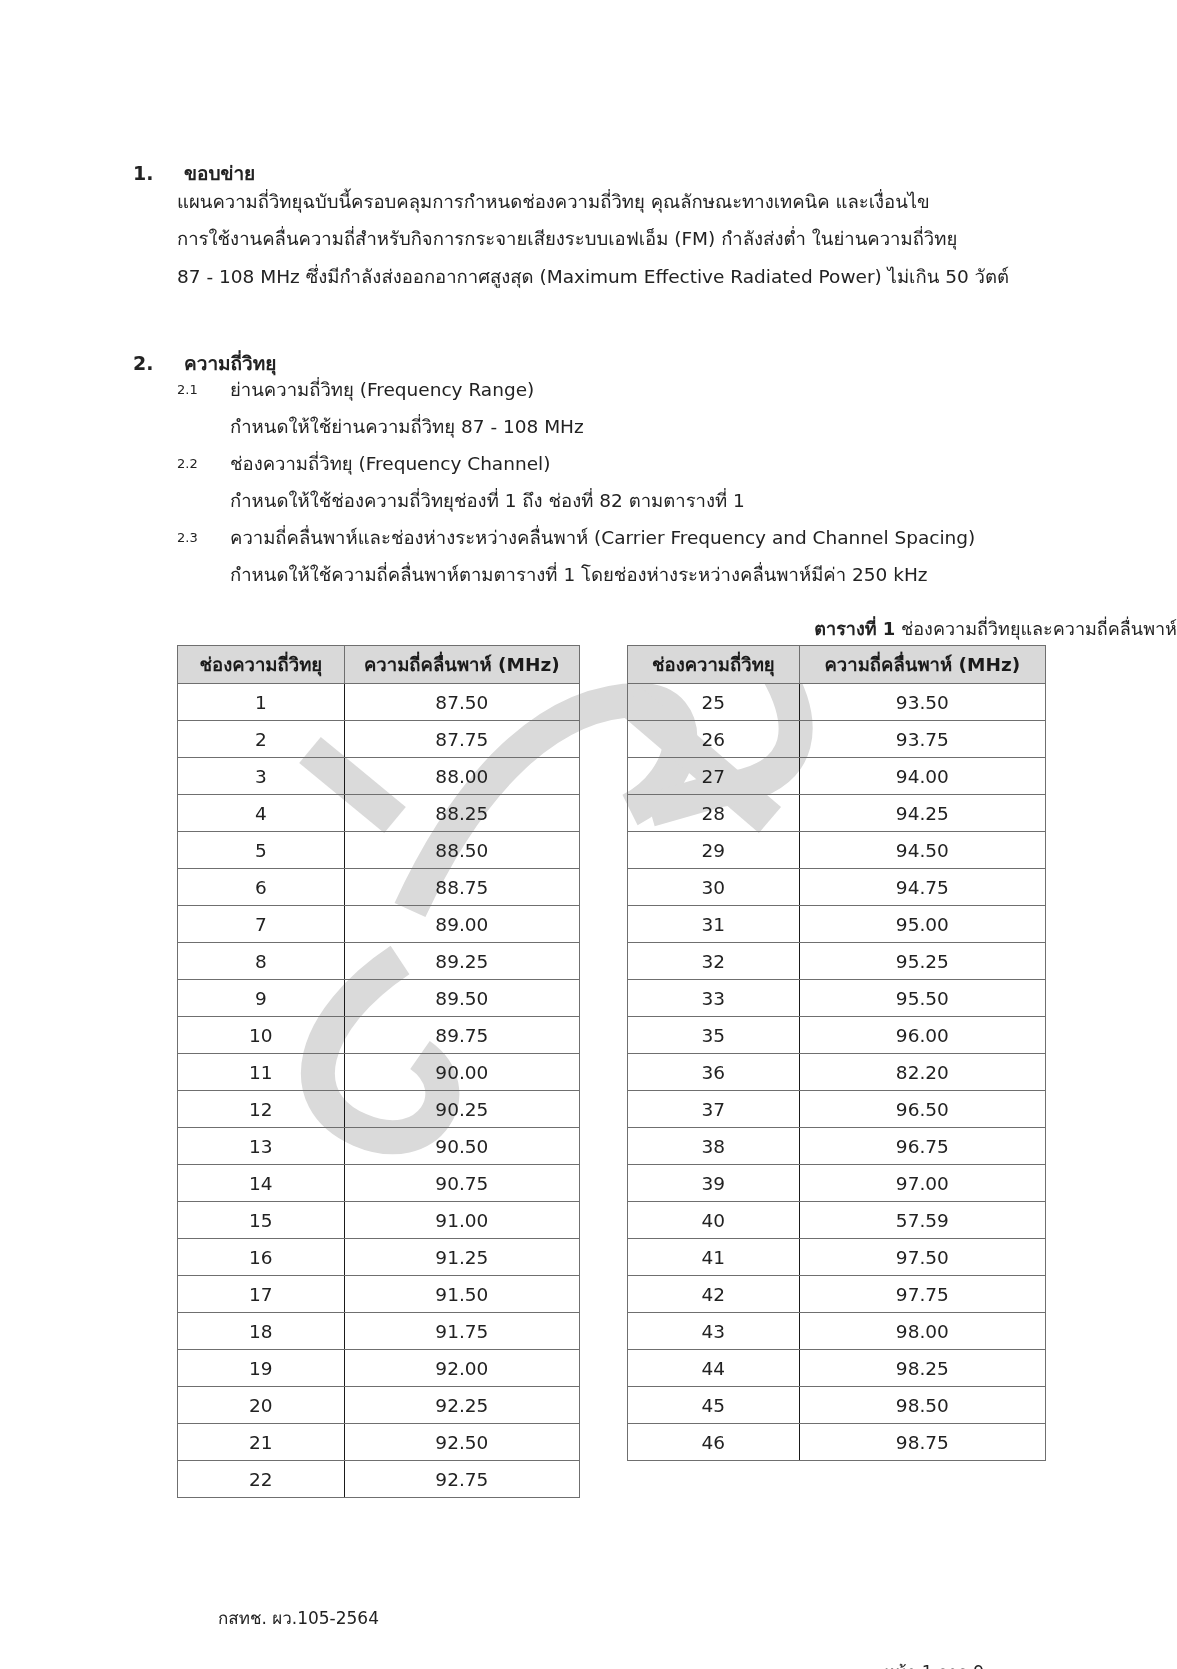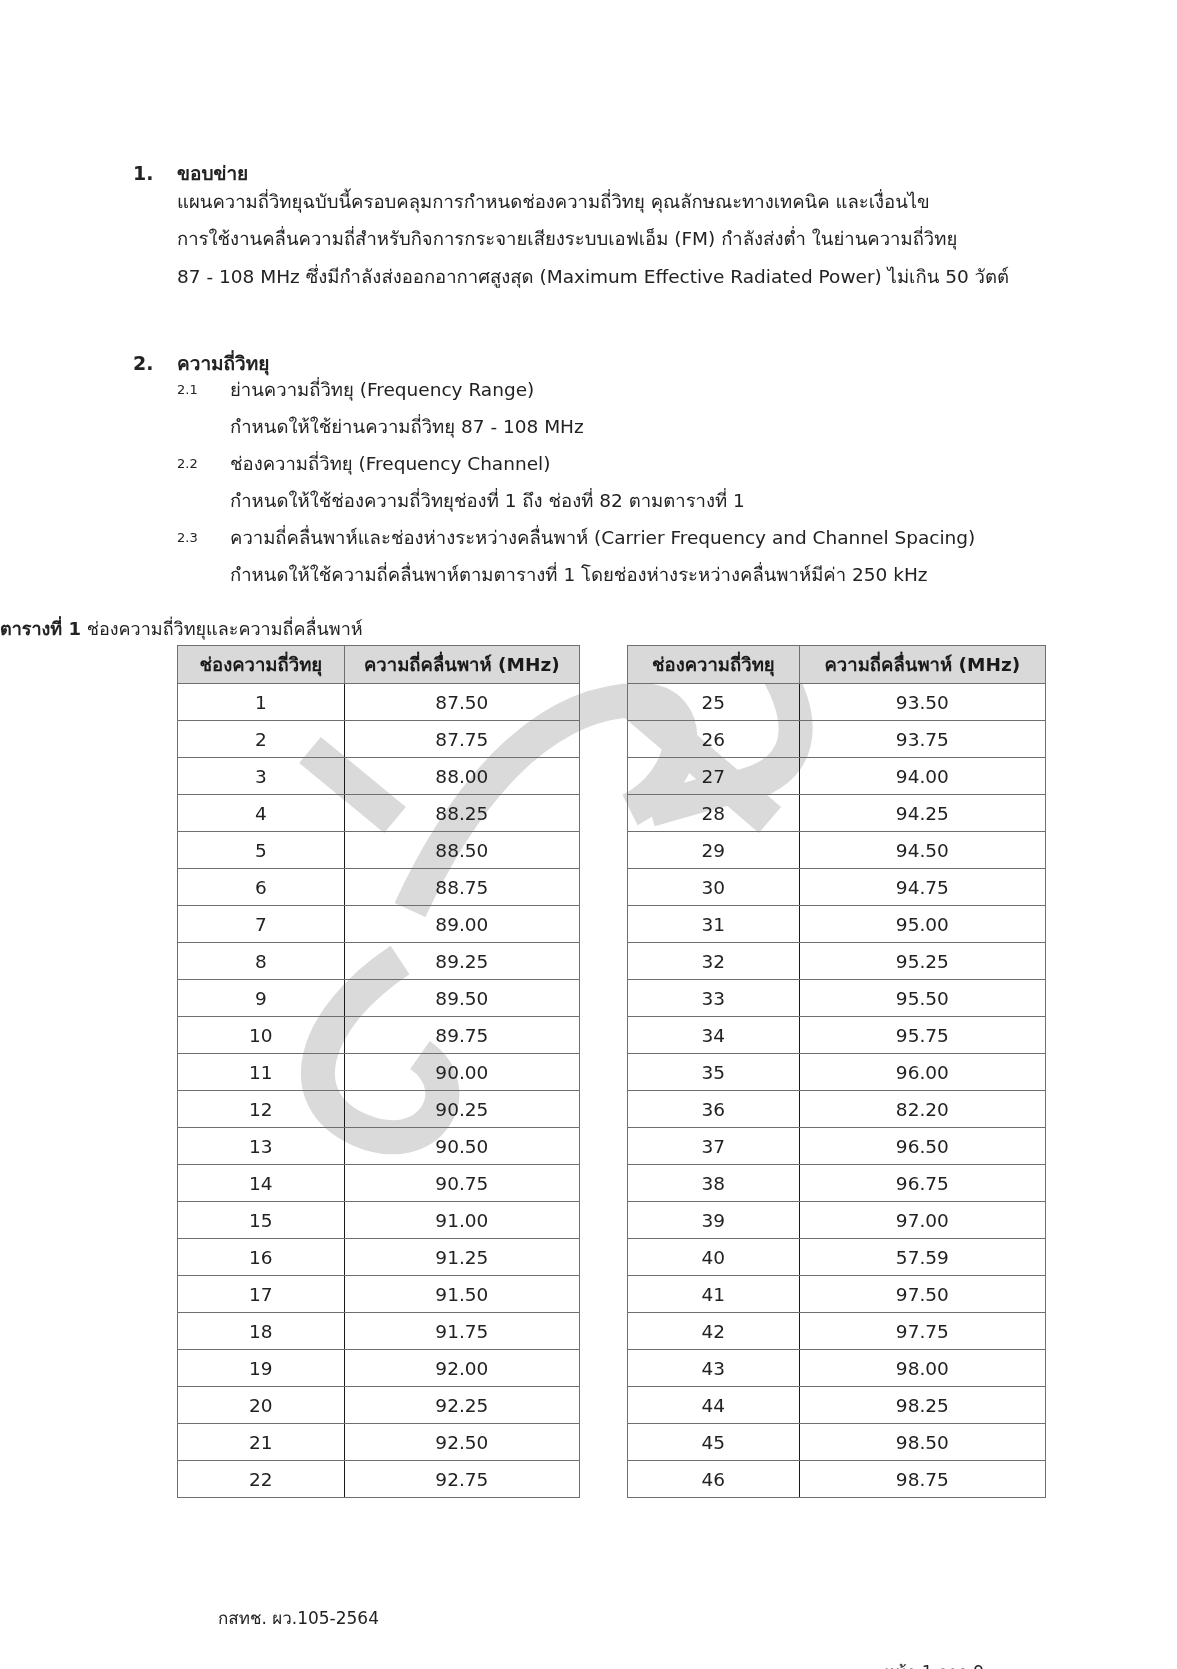--- a/index.html
+++ b/index.html
@@ -9,26 +9,26 @@
     color: #222222;
   }
   .page { position: absolute; inset: 0; }
   .watermark {
     position: absolute; left: 250px; top: 660px; width: 700px; height: 520px;
     pointer-events: none; z-index: 0;
   }
   .content { position: absolute; inset: 0; z-index: 1; }
 
   .sec-num { position: absolute; left: 133px; font-size: 19px; font-weight: bold; line-height: 26px; }
-  .sec-title { position: absolute; left: 177px; font-size: 19px; font-weight: bold; line-height: 26px; text-align: center; }
+  .sec-title { position: absolute; left: 184px; font-size: 19px; font-weight: bold; line-height: 26px; text-align: center; }
   .para-line { position: absolute; left: 177px; font-size: 18.5px; line-height: 26px; white-space: nowrap; }
   .sub-num { position: absolute; left: 177px; font-size: 13px; line-height: 26px; text-align: right; }
   .sub-text { position: absolute; left: 230px; font-size: 18.5px; line-height: 26px; white-space: nowrap; }
 
-  .caption { position: absolute; left: 0; width: 1177px; top: 616px; text-align: left; font-size: 18px; line-height: 26px; }
+  .caption { position: absolute; left: 0; width: 1177px; top: 616px; text-align: right; font-size: 18px; line-height: 26px; }
   .caption b { font-weight: bold; }
 
   table.freq {
     position: absolute; top: 645px; border-collapse: collapse;
     font-size: 18.5px; background: transparent;
   }
   table.freq th, table.freq td {
     border: 1.5px solid #6f6f6f; text-align: center; padding: 0; height: 36px;
     font-weight: normal;
   }
@@ -231,24 +231,20 @@
           </tr>
           <tr>
             <td class="ch">32</td>
             <td>95.25</td>
           </tr>
           <tr>
             <td class="ch">33</td>
             <td>95.50</td>
           </tr>
           <tr>
-            <td class="ch">34</td>
-            <td>95.75</td>
-          </tr>
-          <tr>
             <td class="ch">35</td>
             <td>96.00</td>
           </tr>
           <tr>
             <td class="ch">36</td>
             <td>82.20</td>
           </tr>
           <tr>
             <td class="ch">37</td>
             <td>96.50</td>

